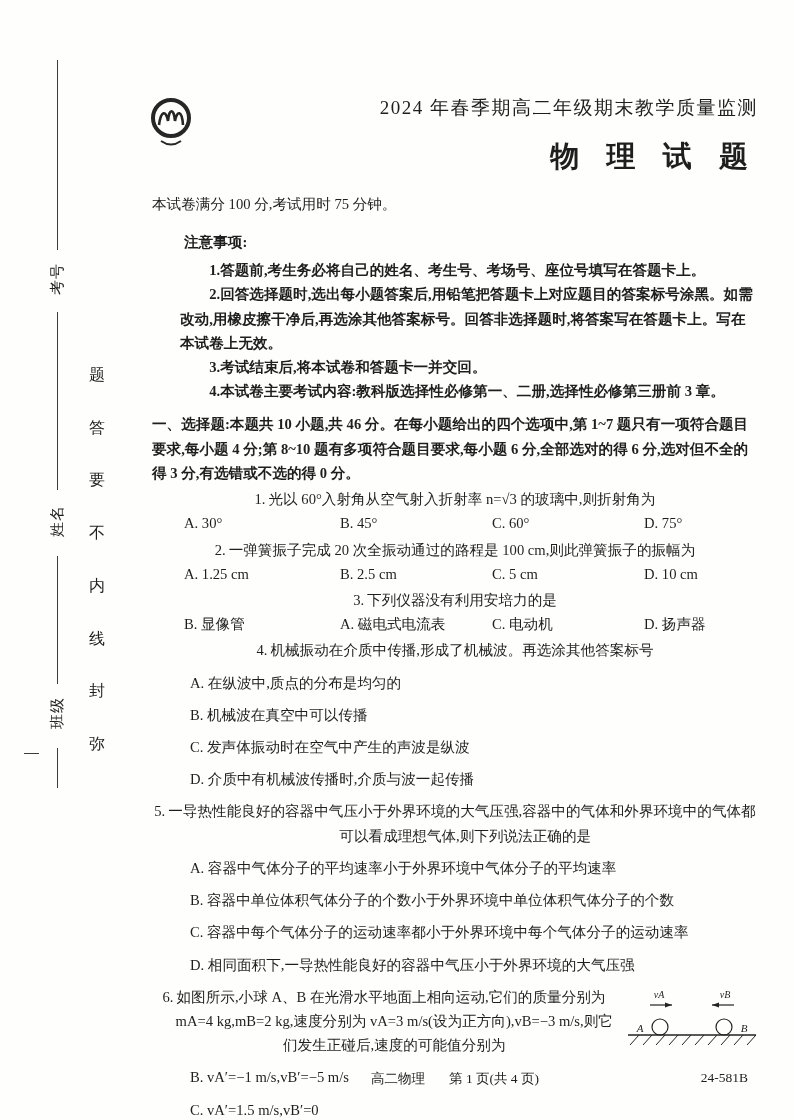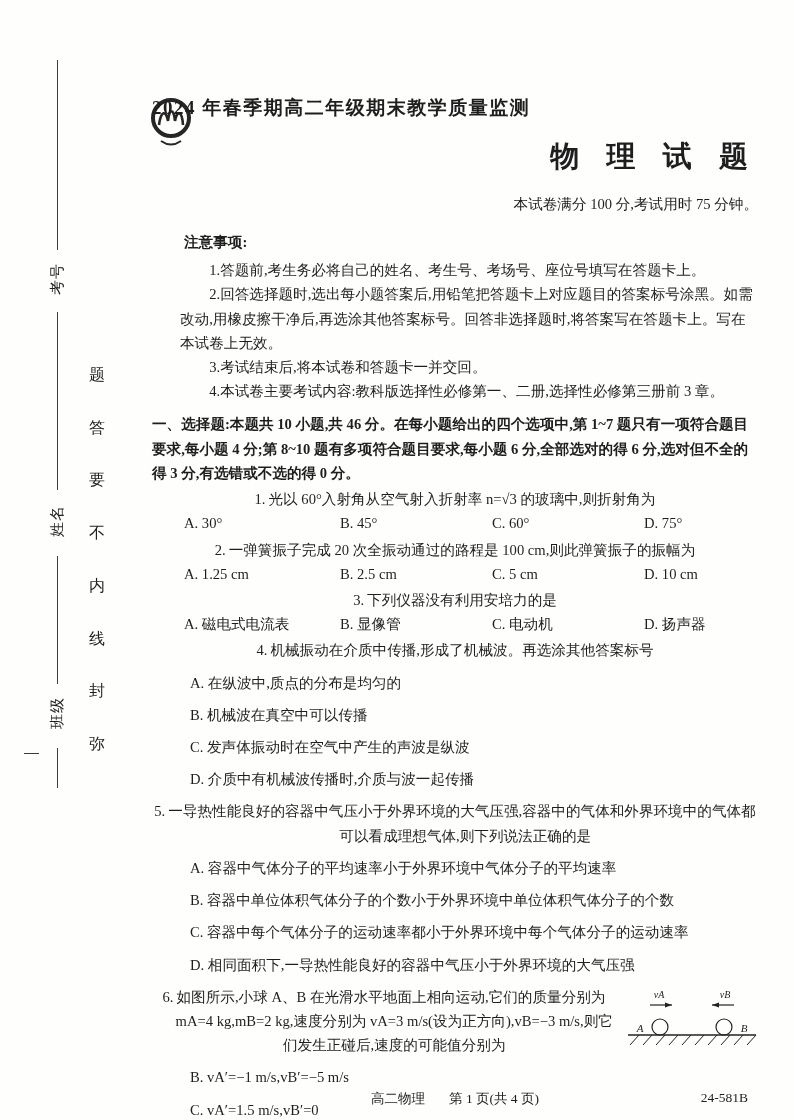--- a/index.html
+++ b/index.html
@@ -38,42 +38,42 @@
   }
 
   
   .logo { position: absolute; left: 144px; top: 94px; width: 54px; height: 58px; }
 
   
   .main {
     position: absolute; left: 152px; top: 92px; width: 606px;
     font-size: 14.6px; line-height: 1.66;
   }
-  .exam-title { margin: 0 0 8px; font-size: 19px; font-weight: bold; text-align: left; letter-spacing: 1.5px; }
+  .exam-title { margin: 0 0 8px; font-size: 19px; font-weight: normal; text-align: right; letter-spacing: 1.5px; }
   .subject-title { margin: 0 0 12px; font-size: 29px; font-weight: bold; text-align: right; letter-spacing: 10px; text-indent: 10px; }
-  .subtitle { margin: 0 0 14px; text-align: right; }
+  .subtitle { margin: 0 0 14px; text-align: left; }
 
   .notice-head { margin: 4px; font-weight: bold; padding-left: 28px; }
   .notice { padding-left: 28px; }
-  .notice p { margin: 0; text-indent: 2em; }
+  .notice p { margin: 0; text-indent: 2em; font-weight: bold; }
 
   .section-head { font-weight: bold; margin: 9px 0 2px; }
 
   .question { margin-top: 2px; }
   .qstem { margin: 0; padding-left: 1.4em; text-indent: -1.4em; text-align: center; }
   .qnum { margin-right: 3px; }
   .opt-row { display: grid; grid-template-columns: 156px 152px 152px auto; padding-left: 32px; }
   .opt-row span { display: block; }
   .opt-list p { margin: 8px; padding-left: 30px; }
 
   .fig6 { float: right; margin: 2px 0 4px 10px; }
   .fig6 text { font-family: "Liberation Serif", "DejaVu Serif", serif; fill: #1e1e1e; }
 
   
-  .footer { position: absolute; left: 152px; width: 606px; bottom: 12px; font-size: 13.5px; }
+  .footer { position: absolute; left: 152px; width: 606px; bottom: 32px; font-size: 13.5px; }
   .footer-center { text-align: center; }
   .footer-center span { margin: 0 12px; }
   .footer-code { position: absolute; right: 10px; top: 0; }
 </style>
 </head>
 <body>
 
 <div class="page">
 
   <div class="margin-band">
@@ -136,22 +136,22 @@
         <span>A. 1.25 cm</span>
         <span>B. 2.5 cm</span>
         <span>C. 5 cm</span>
         <span>D. 10 cm</span>
       </div>
     </div>
 
     <div class="question">
       <p class="qstem"><span class="qnum">3.</span><span>下列仪器没有利用安培力的是</span></p>
       <div class="opt-row">
+        <span>B. 显像管</span>
         <span>A. 磁电式电流表</span>
-        <span>B. 显像管</span>
         <span>C. 电动机</span>
         <span>D. 扬声器</span>
       </div>
     </div>
 
     <div class="question">
       <p class="qstem"><span class="qnum">4.</span><span>机械振动在介质中传播,形成了机械波。再选涂其他答案标号</span></p>
       <div class="opt-list">
         <p>A. 在纵波中,质点的分布是均匀的</p>
         <p>B. 机械波在真空中可以传播</p>

